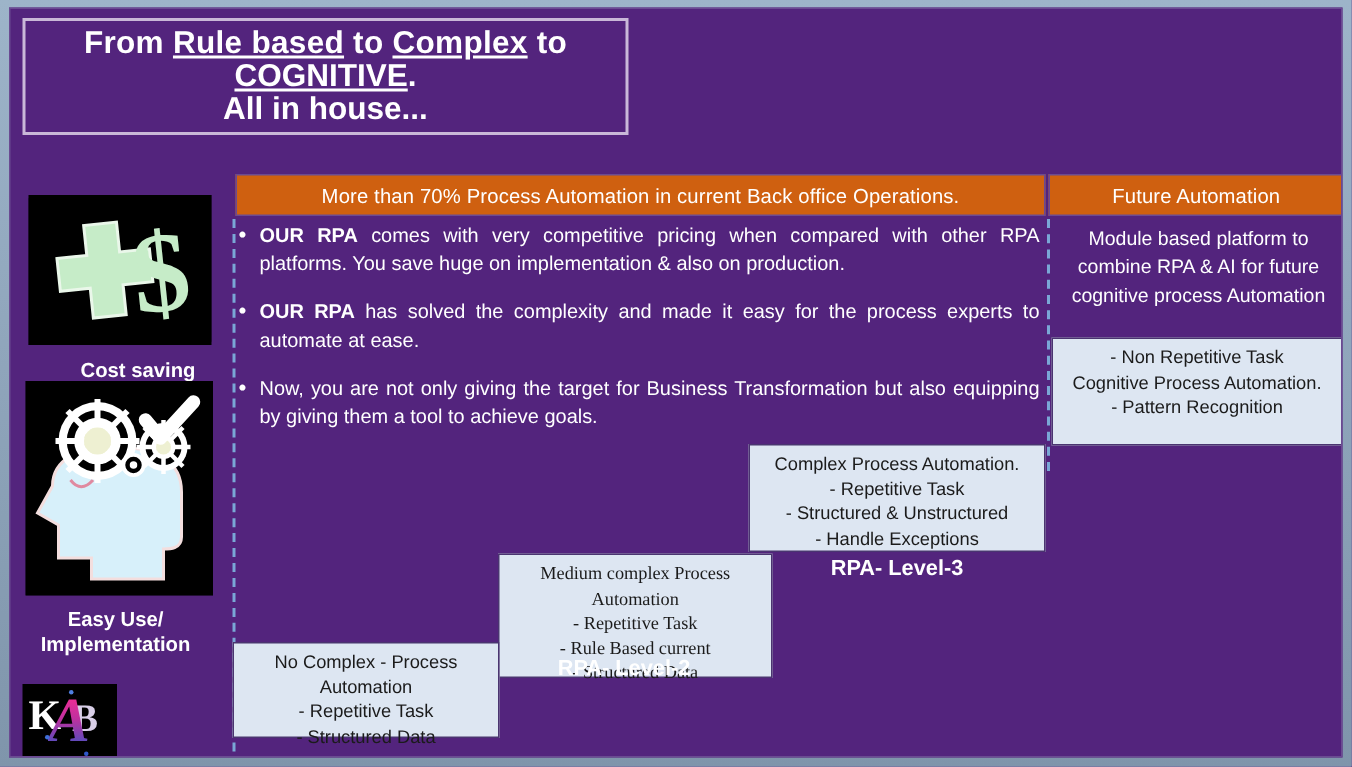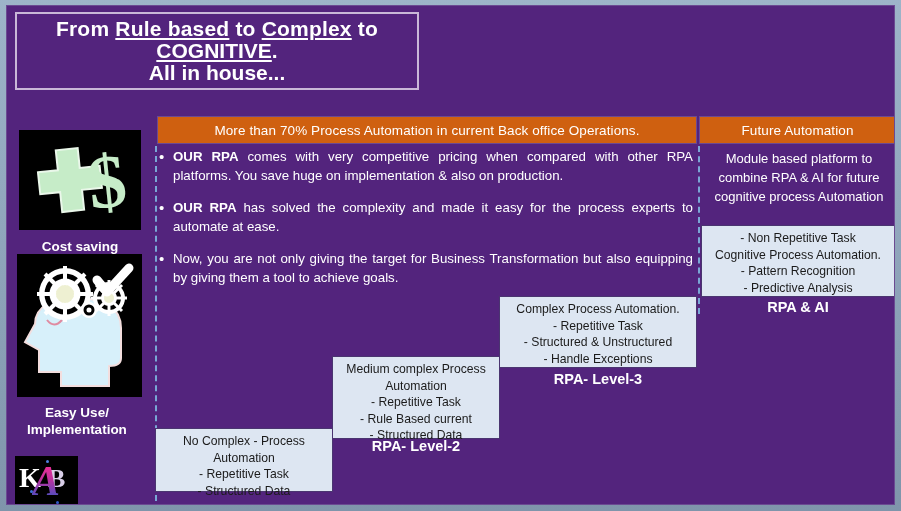--- a/index.html
+++ b/index.html
@@ -81,38 +81,38 @@
     border:1px solid #4a3570;
     box-sizing:border-box;
     color:#1b1b1b;
     font-size:12.2px;
     line-height:16.5px;
     text-align:center;
     padding:4px 4px 3px 4px;
   }
   #box-cog{left:694px;top:219px;width:194px;height:72px;}
   #box-complex{left:492px;top:290px;width:198px;height:72px;}
-  #box-medium{left:325px;top:350px;width:168px;height:83px;}
+  #box-medium{left:325px;top:363px;width:183px;height:83px;font-family:Liberation Serif, serif;}
   #box-nocomplex{left:148px;top:422px;width:178px;height:64px;}
 
   
   .level-label{
     position:absolute;color:#ffffff;font-weight:bold;font-size:14.5px;
     text-align:center;
   }
   #lbl-rpaai{left:694px;top:293px;width:194px;}
   #lbl-lvl3{left:492px;top:365px;width:198px;}
   #lbl-lvl2{left:325px;top:432px;width:168px;}
 
   
   .side-label{
     position:absolute;color:#ffffff;font-weight:bold;font-size:13.5px;
     text-align:center;line-height:17px;
   }
-  #lbl-cost{left:8px;top:232px;width:130px;}
+  #lbl-cost{left:20px;top:232px;width:130px;}
   #lbl-easy{left:0;top:398px;width:140px;}
 
   .icon-tile{
     position:absolute;background:#000000;overflow:hidden;
   }
   #icon-cost{left:12px;top:124px;width:122px;height:100px;}
   #icon-easy{left:10px;top:248px;width:125px;height:143px;}
   #icon-logo{left:8px;top:450px;width:63px;height:55px;}
 
   
@@ -170,23 +170,21 @@
         <span class="btxt"><span>Now, you are not only giving the target for Business Transformation but also equipping by giving them a tool to achieve goals.</span></span>
       </div>
     </div>
 
     <div id="future-text">Module based platform to combine RPA &amp; AI for future cognitive process Automation</div>
 
     <div id="box-cog" class="infobox">
       <div>-  Non Repetitive Task</div>
       <div>Cognitive Process Automation.</div>
       <div>-  Pattern Recognition</div>
-      <div>-  Predictive  Analysis</div>
-    </div>
-    <div id="lbl-rpaai" class="level-label">RPA &amp; AI</div>
+    </div>
 
     <div id="box-complex" class="infobox">
       <div>Complex  Process Automation.</div>
       <div>-  Repetitive  Task</div>
       <div>-  Structured &amp; Unstructured</div>
       <div>-  Handle Exceptions</div>
     </div>
     <div id="lbl-lvl3" class="level-label">RPA- Level-3</div>
 
     <div id="box-medium" class="infobox">

